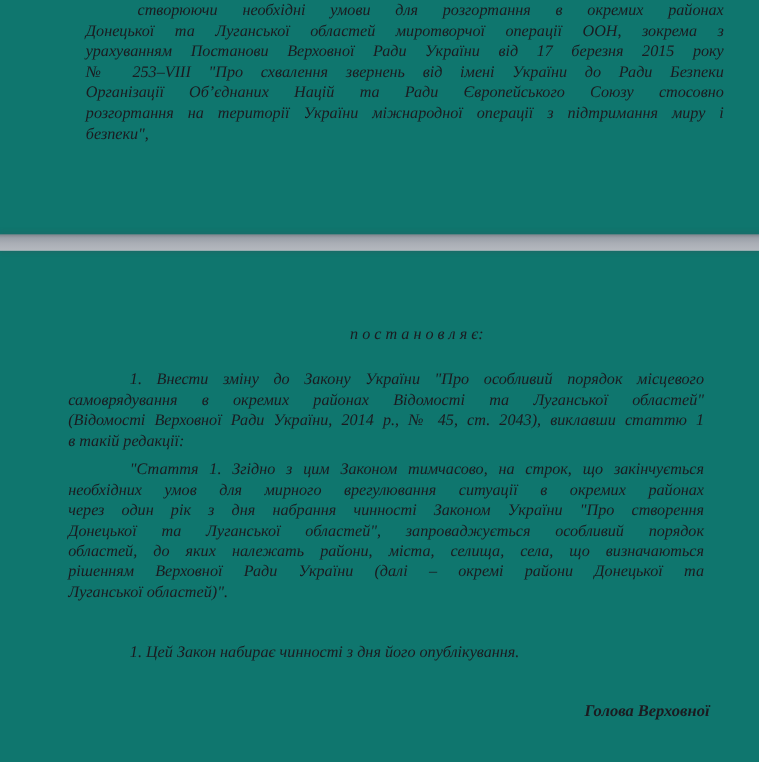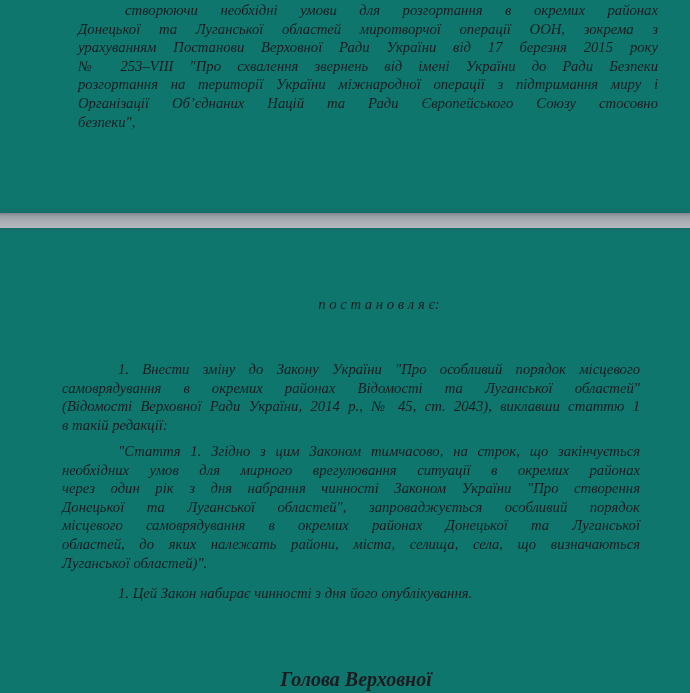--- a/index.html
+++ b/index.html
@@ -13,79 +13,79 @@
     color: #1b1b20;
     font-size: 14.7px;
     line-height: 18.6px;
     font-style: italic;
   }
   .para { position: absolute; }
   .line { text-align: justify; text-align-last: justify; -moz-text-align-last: justify; }
   .line.last { text-align-last: left; -moz-text-align-last: left; }
   .p-preamble { top: 1px; left: 78px; width: 580px; }
   .p-preamble .indent { text-indent: 47px; }
-  .page2-block .indent, .indent-p2 { text-indent: 56px; margin-top: 24px; }
+  .page2-block .indent, .indent-p2 { text-indent: 56px; }
   .enacting {
     position: absolute; top: 295px; left: 62px; width: 578px;
     text-indent: 56px;
     text-align: center;
   }
   .p-sec1 { top: 336px; left: 62px; width: 578px; }
   .p-art1 { top: 418px; left: 62px; width: 578px; }
   .p-sec2 {
     position: absolute; top: 584px; left: 62px; width: 578px;
     text-indent: 56px;
   }
   .page-separator {
     position: absolute;
     top: 213px; left: 0; width: 690px; height: 15px;
     background: linear-gradient(to bottom, #7f848c 0%, #9aa0a8 22%, #aaaeb5 55%, #b5b9bf 100%);
     box-shadow: 0 -3px 4px rgba(70, 76, 86, 0.16), 0 2px 3px rgba(70, 76, 86, 0.22);
   }
   .signature {
-    position: absolute; top: 669px; left: 67px; width: 578px;
-    text-align: center;
+    position: absolute; top: 637px; left: 67px; width: 578px;
+    text-align: right;
     font-weight: bold;
-    font-size: 20px;
+    font-size: 15px;
     line-height: 20px;
   }
 </style>
 </head>
 <body>
 
 <div class="canvas">
 
   <div class="para p-preamble">
     <div class="line indent">створюючи необхідні умови для розгортання в окремих районах</div>
     <div class="line">Донецької та Луганської областей миротворчої операції ООН, зокрема з</div>
     <div class="line">урахуванням Постанови Верховної Ради України від 17 березня 2015 року</div>
     <div class="line">№ 253–VIII "Про схвалення звернень від імені України до Ради Безпеки</div>
+    <div class="line">Організації Об’єднаних Націй та Ради Європейського Союзу стосовно</div>
     <div class="line">розгортання на території України міжнародної операції з підтримання миру і</div>
-    <div class="line">Організації Об’єднаних Націй та Ради Європейського Союзу стосовно</div>
     <div class="line last">безпеки",</div>
   </div>
 
   <div class="page-separator"></div>
 
   <div class="enacting">п о с т а н о в л я є:</div>
 
   <div class="para p-sec1 page2-block">
     <div class="line indent">1. Внести зміну до Закону України "Про особливий порядок місцевого</div>
     <div class="line">самоврядування в окремих районах Відомості та Луганської областей"</div>
     <div class="line">(Відомості Верховної Ради України, 2014 р., № 45, ст. 2043), виклавши статтю 1</div>
     <div class="line last">в такій редакції:</div>
   </div>
 
   <div class="para p-art1 page2-block">
     <div class="line indent">"Стаття 1. Згідно з цим Законом тимчасово, на строк, що закінчується</div>
     <div class="line">необхідних умов для мирного врегулювання ситуації в окремих районах</div>
     <div class="line">через один рік з дня набрання чинності Законом України "Про створення</div>
     <div class="line">Донецької та Луганської областей", запроваджується особливий порядок</div>
-    <div class="line">місцевого самоврядування в окремих районах Донецької та Луганської</div>
     <div class="line">областей, до яких належать райони, міста, селища, села, що визначаються</div>
+    <div class="line">рішенням Верховної Ради України (далі – окремі райони Донецької та</div>
     <div class="line last">Луганської областей)".</div>
   </div>
 
   <div class="p-sec2">1. Цей Закон набирає чинності з дня його опублікування.</div>
 
   <div class="signature">
     <div>Голова Верховної</div>
   </div>
 
 </div>

